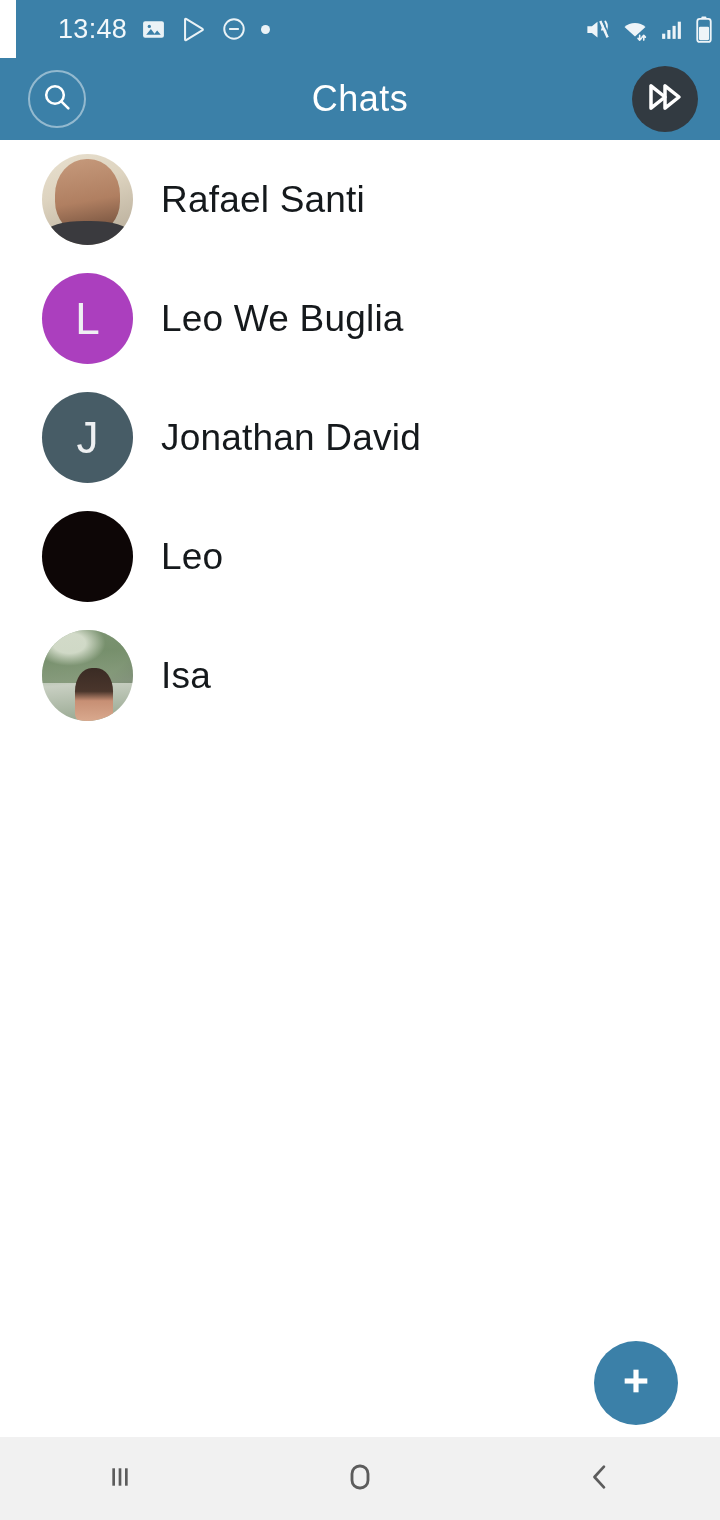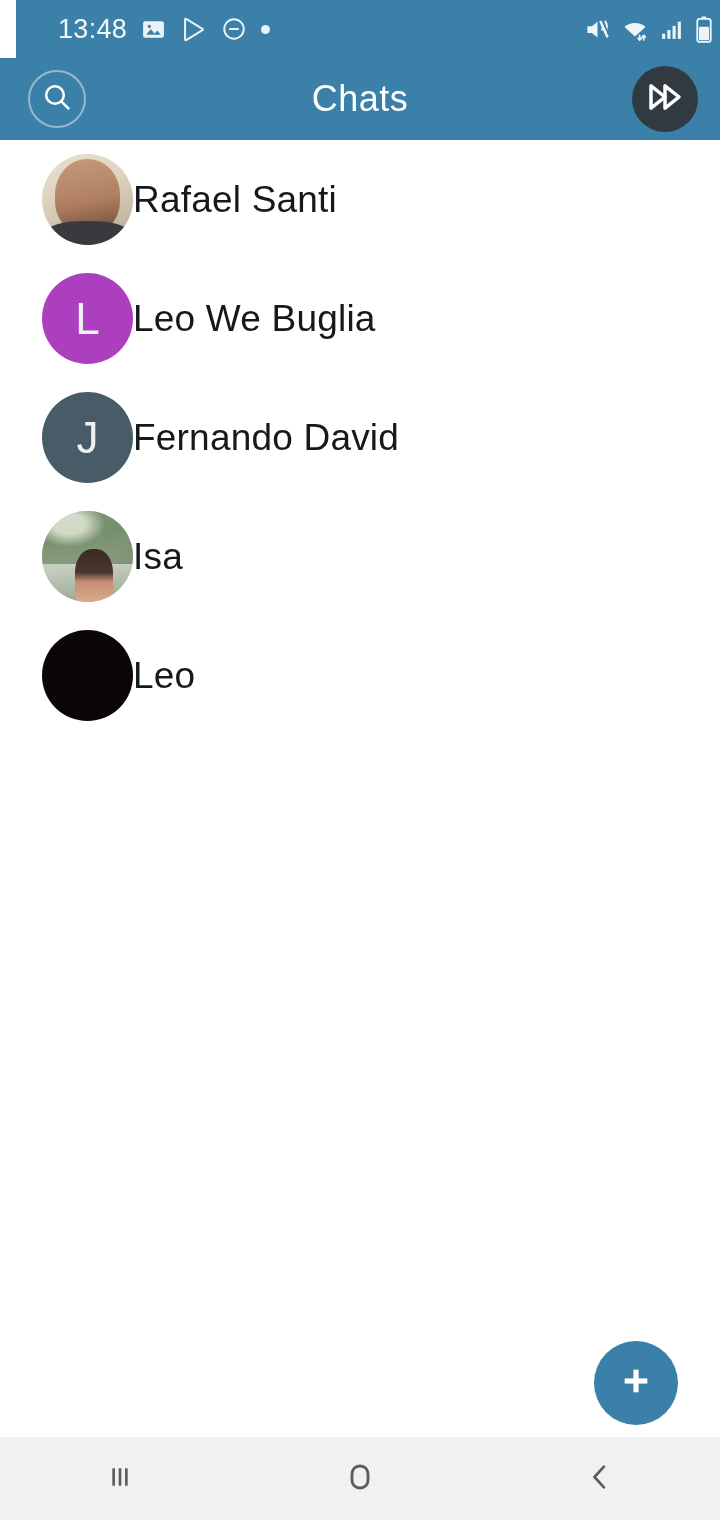--- a/index.html
+++ b/index.html
@@ -61,21 +61,21 @@
     width:91px; height:91px; border-radius:50%;
     flex:0 0 91px;
     overflow:hidden; position:relative;
     display:flex; align-items:center; justify-content:center;
   }
   .avatar .initial {
     font-size:44px; font-weight:400; color:#eef0f2; line-height:1;
     position:relative; z-index:3;
   }
   .chat-name {
-    font-size:37px; font-weight:500;
+    margin-left:28px; font-size:37px; font-weight:500;
     color:#15191c; letter-spacing:.2px; white-space:nowrap;
   }
 
   
   .ph { position:absolute; inset:0; }
   
   .ph-rafael { background:linear-gradient(160deg,#e8e0cf 0%,#ded4c0 38%,#b2a794 100%); }
   .ph-rafael::before {
     content:""; position:absolute; left:14%; top:6%; width:72%; height:82%;
     border-radius:48% 48% 44% 44%;
@@ -226,36 +226,36 @@
       <div class="avatar" style="background:#ab3fbe">
         <span class="initial">L</span>
       </div>
       <div class="chat-name">Leo We Buglia</div>
     </div>
 
     <div class="chat-row">
       <div class="avatar" style="background:#475c66">
         <span class="initial">J</span>
       </div>
-      <div class="chat-name">Fernando David</div>
+      <div class="chat-name">Jonathan David</div>
+    </div>
+
+    <div class="chat-row">
+      <div class="avatar" style="background:#0d0606">
+        <span class="initial"></span>
+      </div>
+      <div class="chat-name">Leo</div>
     </div>
 
     <div class="chat-row">
       <div class="avatar">
         <div class="ph ph-isa"></div>
         <span class="initial"></span>
       </div>
       <div class="chat-name">Isa</div>
-    </div>
-
-    <div class="chat-row">
-      <div class="avatar" style="background:#0d0606">
-        <span class="initial"></span>
-      </div>
-      <div class="chat-name">Leo</div>
     </div>
 
 
   </div>
 
   <div class="fab">
     <span>
       <svg width="40" height="40" viewBox="0 0 24 24">
         <line x1="12" y1="5.2" x2="12" y2="18.8" stroke="#ffffff" stroke-width="3.1" stroke-linecap="butt"></line>
         <line x1="5.2" y1="12" x2="18.8" y2="12" stroke="#ffffff" stroke-width="3.1" stroke-linecap="butt"></line>

